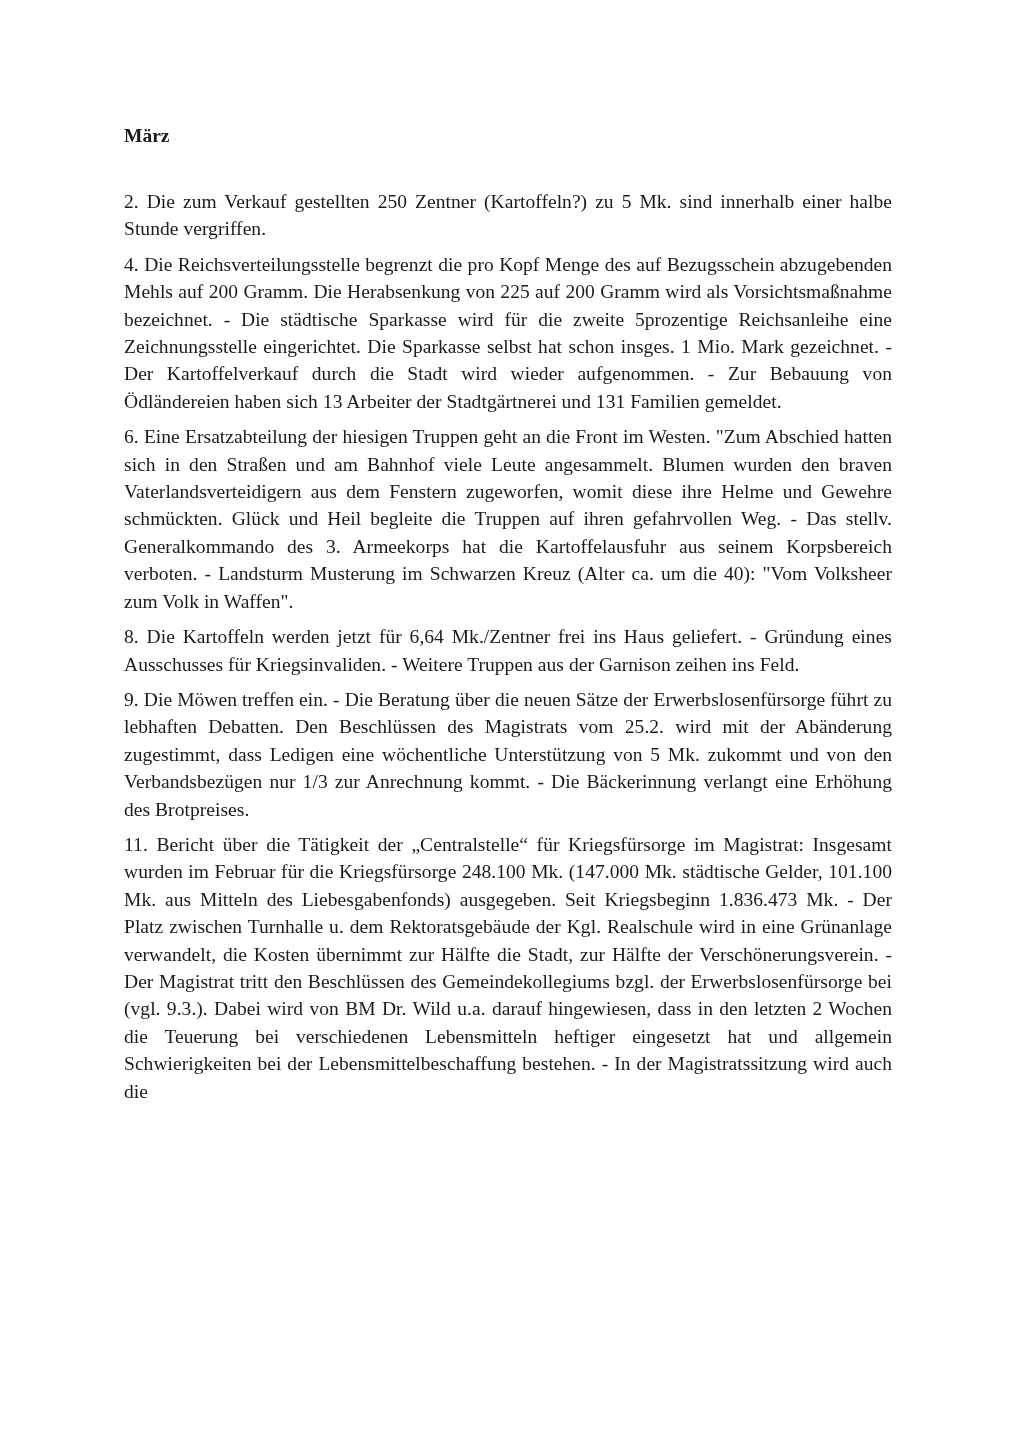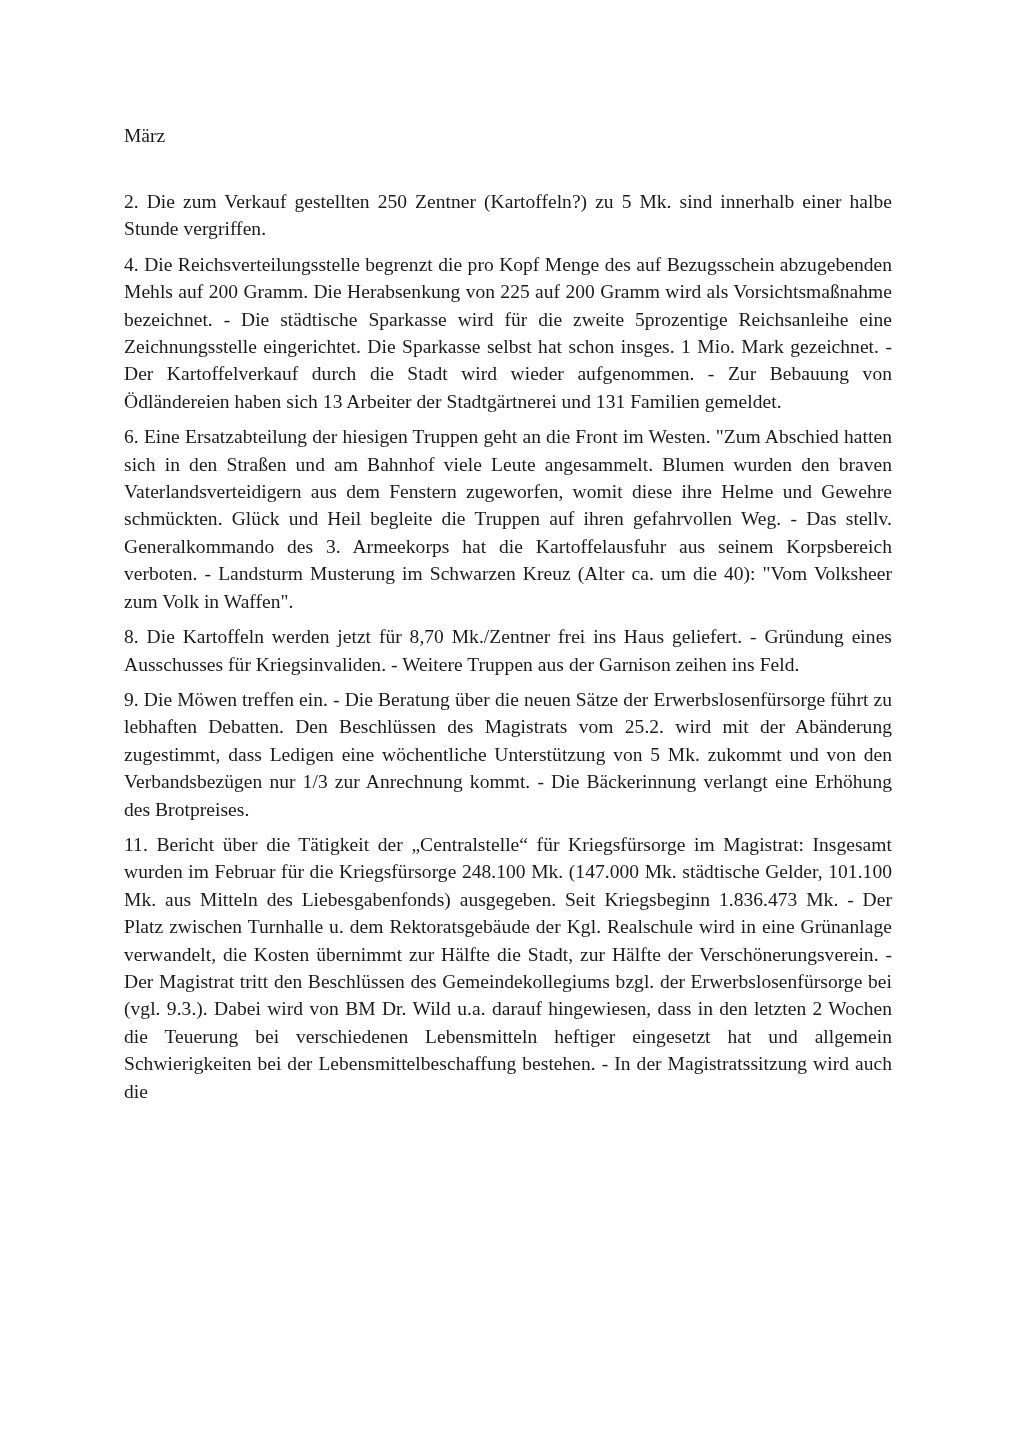--- a/index.html
+++ b/index.html
@@ -18,35 +18,35 @@
     .page {
       position: absolute;
       left: 124px;
       top: 122px;
       width: 776px;
     }
     .month-heading {
       font-size: 19.5px;
       line-height: 28px;
       margin: 0 0 38px 0;
-      font-weight: normal;
+      font-weight: bold;
     }
     .entry {
       font-size: 19.5px;
       line-height: 27.4px;
       text-align: justify;
       margin: 0 8px 8px 0;
       letter-spacing: 0.05px;
     }
   </style>
 </head>
 <body>
 
 <div class="page">
   <h1 class="month-heading">März</h1>
 
   <p class="entry">2. Die zum Verkauf gestellten 250 Zentner (Kartoffeln?) zu 5 Mk. sind innerhalb einer halbe Stunde vergriffen.</p>
   <p class="entry">4. Die Reichsverteilungsstelle begrenzt die pro Kopf Menge des auf Bezugsschein abzugebenden Mehls auf 200 Gramm. Die Herabsenkung von 225 auf 200 Gramm wird als Vorsichtsmaßnahme bezeichnet. - Die städtische Sparkasse wird für die zweite 5prozentige Reichsanleihe eine Zeichnungsstelle eingerichtet. Die Sparkasse selbst hat schon insges. 1 Mio. Mark gezeichnet. -  Der Kartoffelverkauf durch die Stadt wird wieder aufgenommen. - Zur Bebauung von Ödländereien haben sich 13 Arbeiter der Stadtgärtnerei und 131 Familien gemeldet.</p>
   <p class="entry">6. Eine Ersatzabteilung der hiesigen Truppen geht an die Front im Westen. "Zum Abschied hatten sich in den Straßen und am Bahnhof viele Leute angesammelt. Blumen wurden den braven Vaterlandsverteidigern aus dem Fenstern zugeworfen, womit diese ihre Helme und Gewehre schmückten. Glück und Heil begleite die Truppen auf ihren gefahrvollen Weg. - Das stellv. Generalkommando des 3. Armeekorps hat die Kartoffelausfuhr aus seinem Korpsbereich verboten. - Landsturm Musterung im Schwarzen Kreuz (Alter ca. um die 40): "Vom Volksheer zum Volk in Waffen".</p>
-  <p class="entry">8. Die Kartoffeln werden jetzt für 8,70 Mk./Zentner frei ins Haus geliefert. - Gründung eines Ausschusses für Kriegsinvaliden. - Weitere Truppen aus der Garnison zeihen ins Feld.</p>
+  <p class="entry">8. Die Kartoffeln werden jetzt für 6,64 Mk./Zentner frei ins Haus geliefert. - Gründung eines Ausschusses für Kriegsinvaliden. - Weitere Truppen aus der Garnison zeihen ins Feld.</p>
   <p class="entry">9. Die Möwen treffen ein. - Die Beratung über die neuen Sätze der Erwerbslosenfürsorge führt zu lebhaften Debatten. Den Beschlüssen des Magistrats vom 25.2. wird mit der Abänderung zugestimmt, dass Ledigen eine wöchentliche Unterstützung von 5 Mk. zukommt und von den Verbandsbezügen nur 1/3 zur Anrechnung kommt.   - Die Bäckerinnung verlangt eine Erhöhung des Brotpreises.</p>
   <p class="entry">11. Bericht über die Tätigkeit der „Centralstelle“ für Kriegsfürsorge im Magistrat: Insgesamt wurden im Februar für die Kriegsfürsorge 248.100 Mk. (147.000 Mk. städtische Gelder, 101.100 Mk. aus Mitteln des Liebesgabenfonds) ausgegeben. Seit Kriegsbeginn 1.836.473 Mk.   - Der Platz zwischen Turnhalle u. dem Rektoratsgebäude der Kgl. Realschule wird in eine Grünanlage verwandelt, die Kosten übernimmt zur Hälfte die Stadt, zur Hälfte der Verschönerungsverein. - Der Magistrat tritt den Beschlüssen des Gemeindekollegiums bzgl. der Erwerbslosenfürsorge bei (vgl. 9.3.). Dabei wird von BM Dr. Wild u.a. darauf hingewiesen, dass in den letzten 2 Wochen die Teuerung bei verschiedenen Lebensmitteln heftiger eingesetzt hat und allgemein Schwierigkeiten bei der Lebensmittelbeschaffung bestehen. - In der Magistratssitzung wird auch die</p>
 </div>
 
 </body></html>

